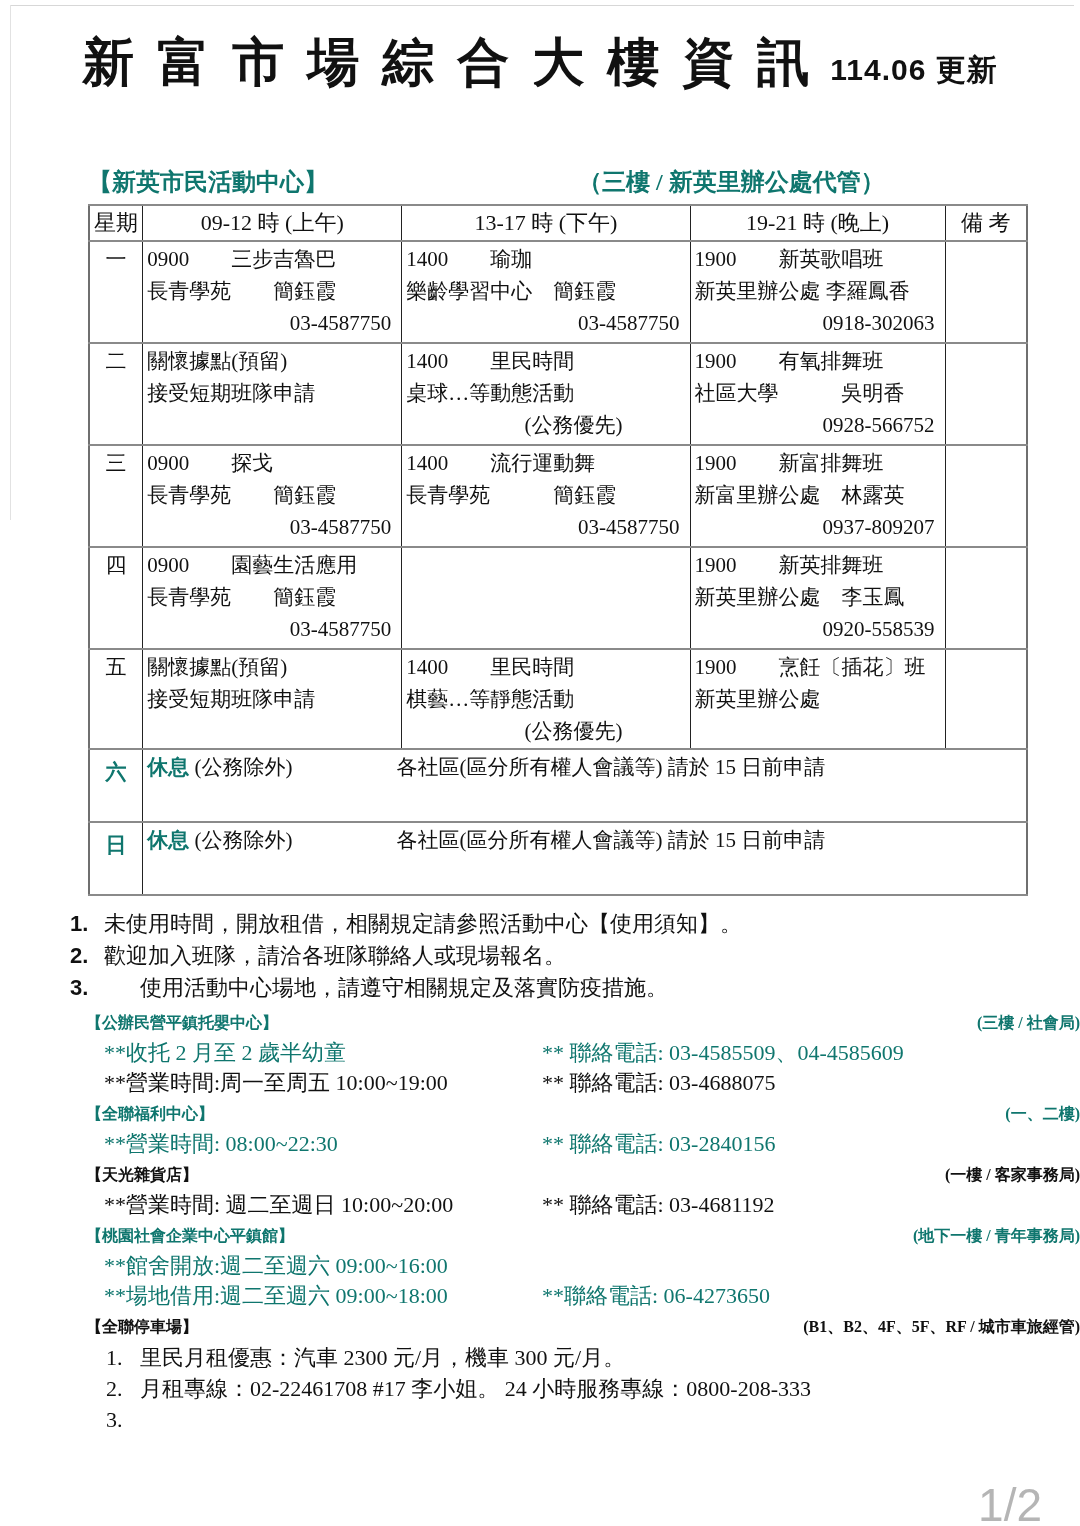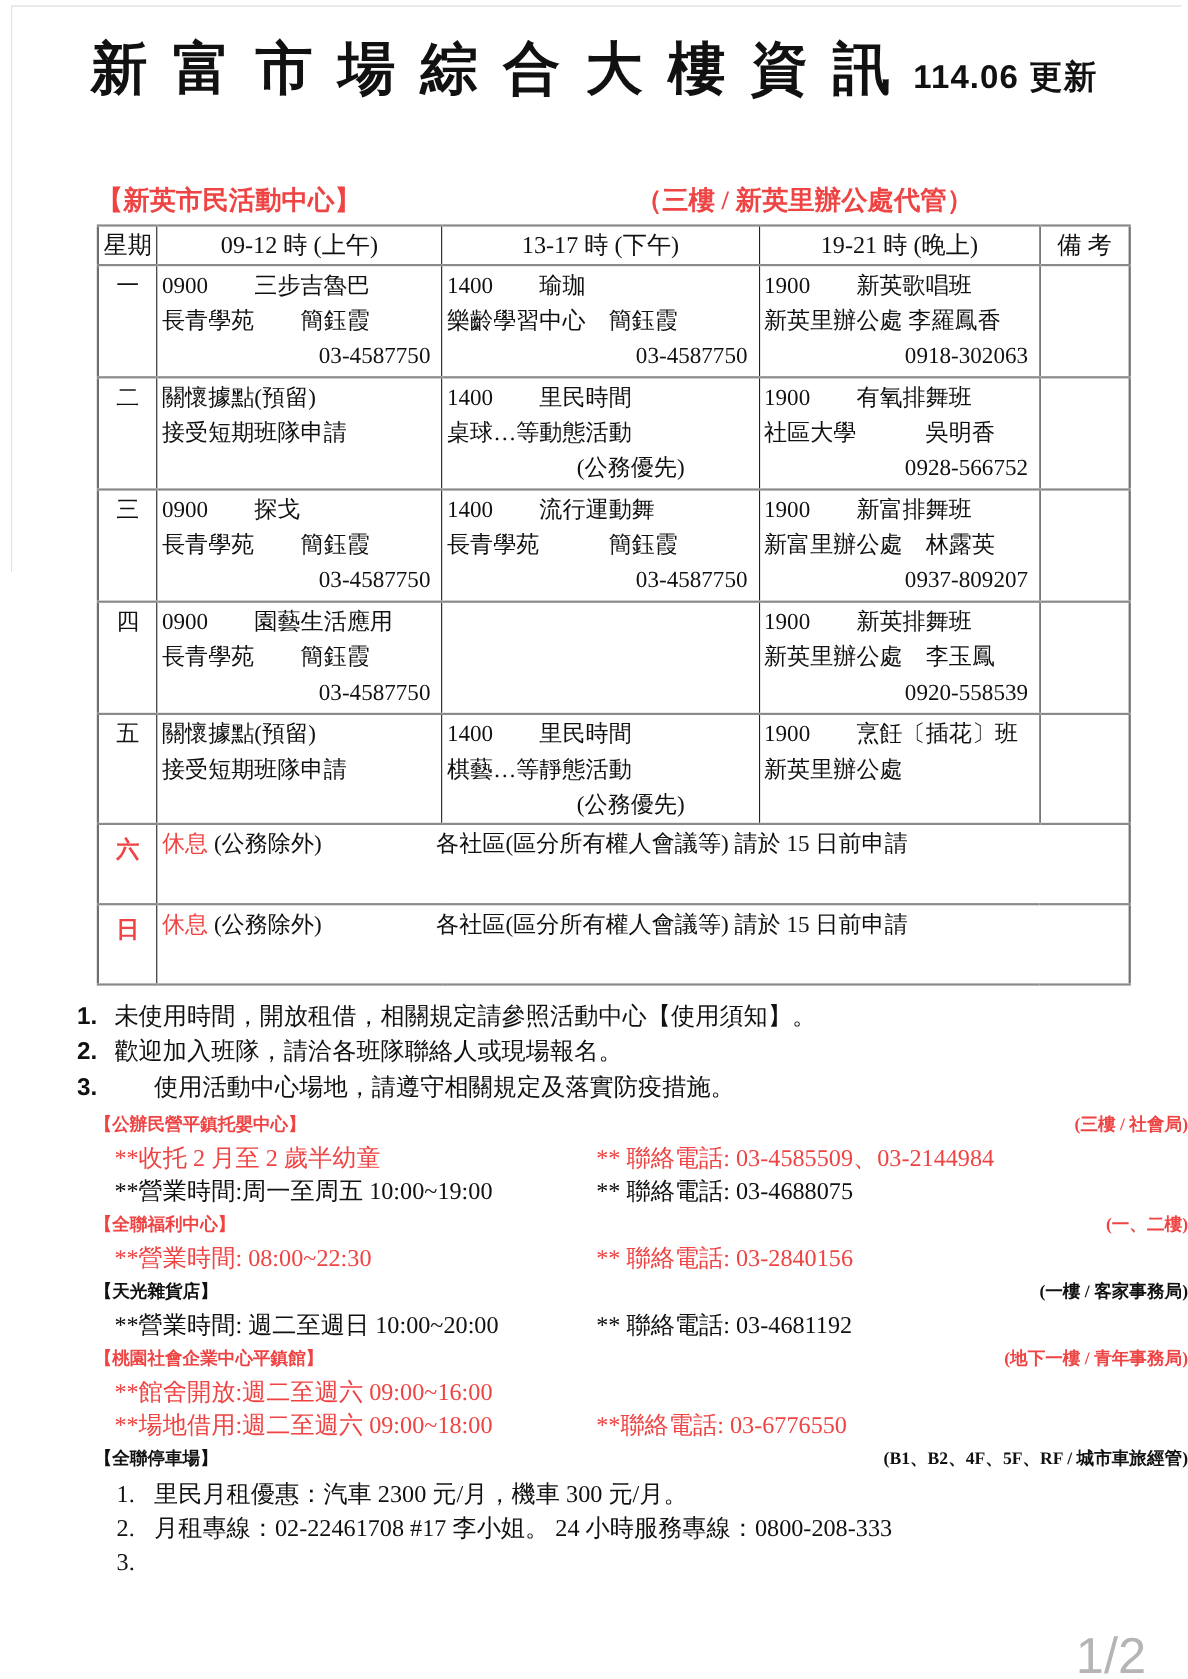--- a/index.html
+++ b/index.html
@@ -8,41 +8,41 @@
     font-family:"Liberation Serif","DejaVu Serif",serif;color:#111;
   }
   
   .frame-top{position:absolute;left:10px;top:5px;width:1064px;height:1px;background:#d7d7d7;}
   .frame-left{position:absolute;left:10px;top:5px;width:1px;height:515px;background:#e2e2e2;}
 
   .title-row{margin-top:28px;text-align:center;white-space:nowrap;}
   .doc-title{font-size:52px;font-weight:bold;letter-spacing:5px;}
   .doc-update{font-size:30px;font-weight:bold;font-family:"Liberation Sans","DejaVu Sans",sans-serif;margin-left:16px;letter-spacing:1px;}
 
-  .red{color:#ef4444;}
+  .red{color:#0f766e;}
   .center-line{display:flex;margin:68px 0 6px 88px;font-size:24px;font-weight:bold;}
   .center-line .cname{min-width:490px;}
 
   table.sched{border-collapse:collapse;margin:5px 0 0 88px;width:940px;table-layout:fixed;
     border:2px solid #6f6f6f;padding-left:23px;}
   table.sched td{border-left:1px solid #222;border-right:1px solid #222;
     border-top:2px solid #8a8a8a;border-bottom:2px solid #8a8a8a;
     vertical-align:top;padding:1px 4px;font-size:21px;line-height:32px;overflow:hidden;}
   td.day{width:52px;text-align:center;vertical-align:middle;font-size:23px;}
   td.c-m{width:257px;}  td.c-a{width:286px;}  td.c-e{width:253px;}  td.c-r{width:80px;}
   tr.hrow td{height:34px;text-align:center;vertical-align:middle;font-size:22px;padding:0;}
   tr.brow td{height:98px;}
   tr.frow td{height:92px;}
   tr.xrow td{height:64px;vertical-align:top;}
   tr.xrow td.day{vertical-align:top;padding-top:6px;font-weight:bold;}
   .ln{white-space:nowrap;}
   .ln.r{text-align:right;padding-right:6px;}
   .ln.c{text-align:center;text-indent:55px;}
   .rest-cell{padding-top:6px;}
-  .rest-label{font-weight:normal;}
+  .rest-label{font-weight:bold;}
   .rest-text{margin-left:104px;}
 
   .notes{margin:12px 0 0 70px;font-size:22px;}
   .note-line{display:flex;line-height:32px;}
   .note-num{font-family:"Liberation Sans","DejaVu Sans",sans-serif;font-weight:bold;width:34px;}
   .note-line.indent .note-text{margin-left:36px;}
 
   .facilities{margin:4px 0 0 86px;font-size:22px;}
   .f-head{display:flex;font-size:16px;font-weight:bold;line-height:30px;margin-top:1px;white-space:nowrap;justify-content:space-between;}
   .f-title{min-width:312px;}
@@ -193,21 +193,21 @@
 
 <div class="facilities">
 
   <div>
     <div class="f-head red">
       <span class="f-title">【公辦民營平鎮托嬰中心】</span>
       <span class="f-floor">(三樓 / 社會局)</span>
     </div>
     <div class="f-line red">
       <span class="f-left">**收托 2 月至 2 歲半幼童</span>
-      <span class="f-right">** 聯絡電話: 03-4585509、03-2144984</span>
+      <span class="f-right">** 聯絡電話: 03-4585509、04-4585609</span>
     </div>
   </div>
 
   <div>
     <div class="f-line">
       <span class="f-left">**營業時間:周一至周五 10:00~19:00</span>
       <span class="f-right">** 聯絡電話: 03-4688075</span>
     </div>
   </div>
 
@@ -237,21 +237,21 @@
     <div class="f-head red">
       <span class="f-title">【桃園社會企業中心平鎮館】</span>
       <span class="f-floor">(地下一樓 / 青年事務局)</span>
     </div>
     <div class="f-line red">
       <span class="f-left">**館舍開放:週二至週六 09:00~16:00</span>
       <span class="f-right"></span>
     </div>
     <div class="f-line red">
       <span class="f-left">**場地借用:週二至週六 09:00~18:00</span>
-      <span class="f-right">**聯絡電話: 03-6776550</span>
+      <span class="f-right">**聯絡電話: 06-4273650</span>
     </div>
   </div>
 
   <div>
     <div class="f-head">
       <span class="f-title">【全聯停車場】</span>
       <span class="f-floor">(B1、B2、4F、5F、RF / 城市車旅經管)</span>
     </div>
     <div class="p-line">
       <span class="p-num">1.</span>

